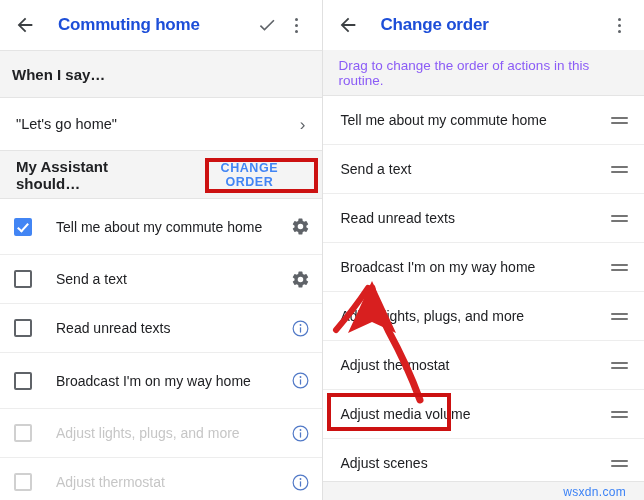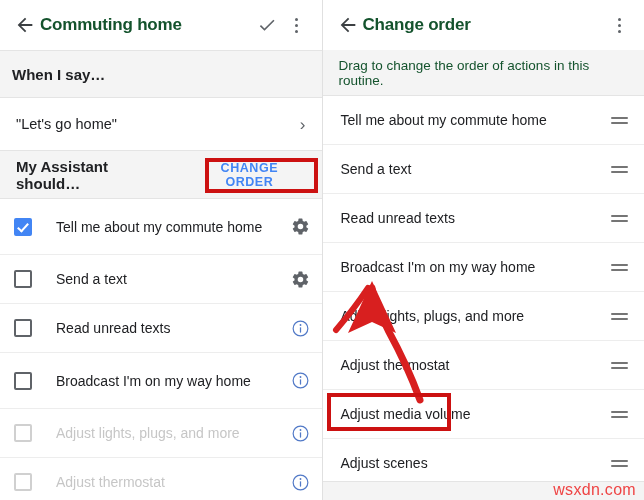--- a/index.html
+++ b/index.html
@@ -33,22 +33,23 @@
     height: 50px;
     display: flex;
     align-items: center;
     background: #ffffff;
     padding: 0 10px;
     box-sizing: border-box;
   }
   .appbar-title {
     font-size: 17px;
     font-weight: bold;
-    color: #14532d;
+    color: #1d4ed8;
     letter-spacing: -0.2px;
+    margin-left: 18px;
     flex: 1;
     white-space: nowrap;
   }
   .appbar-icon {
     width: 30px;
     height: 30px;
     display: flex;
     align-items: center;
     justify-content: center;
     flex: 0 0 auto;
@@ -116,21 +117,21 @@
     background: #f4f4f4;
     border-bottom: 1px solid #e4e4e4;
     height: 46px;
     display: flex;
     align-items: center;
     padding: 0 16px;
     box-sizing: border-box;
   }
   .band-hint span {
     font-size: 13.5px;
-    color: #14532d;
+    color: #8b5cf6;
   }
 
   
   .phrase-row {
     height: 52px;
     display: flex;
     align-items: center;
     justify-content: space-between;
     padding: 0 16px;
     background: #fff;
@@ -249,24 +250,24 @@
   .arrow-layer {
     position: absolute;
     left: 0; top: 0;
     width: 644px; height: 500px;
     pointer-events: none;
     z-index: 35;
   }
 
   .watermark {
     position: absolute;
-    right: 8px;
+    right: 18px;
     bottom: 1px;
-    font-size: 16px;
-    color: #ef4444;
+    font-size: 12px;
+    color: #3b82f6;
     font-family: "Liberation Sans", sans-serif;
     letter-spacing: 0.3px;
     z-index: 50;
   }
   .clip-bottom { overflow: hidden; }
 </style>
 </head>
 <body>
 
 <div class="screens">

